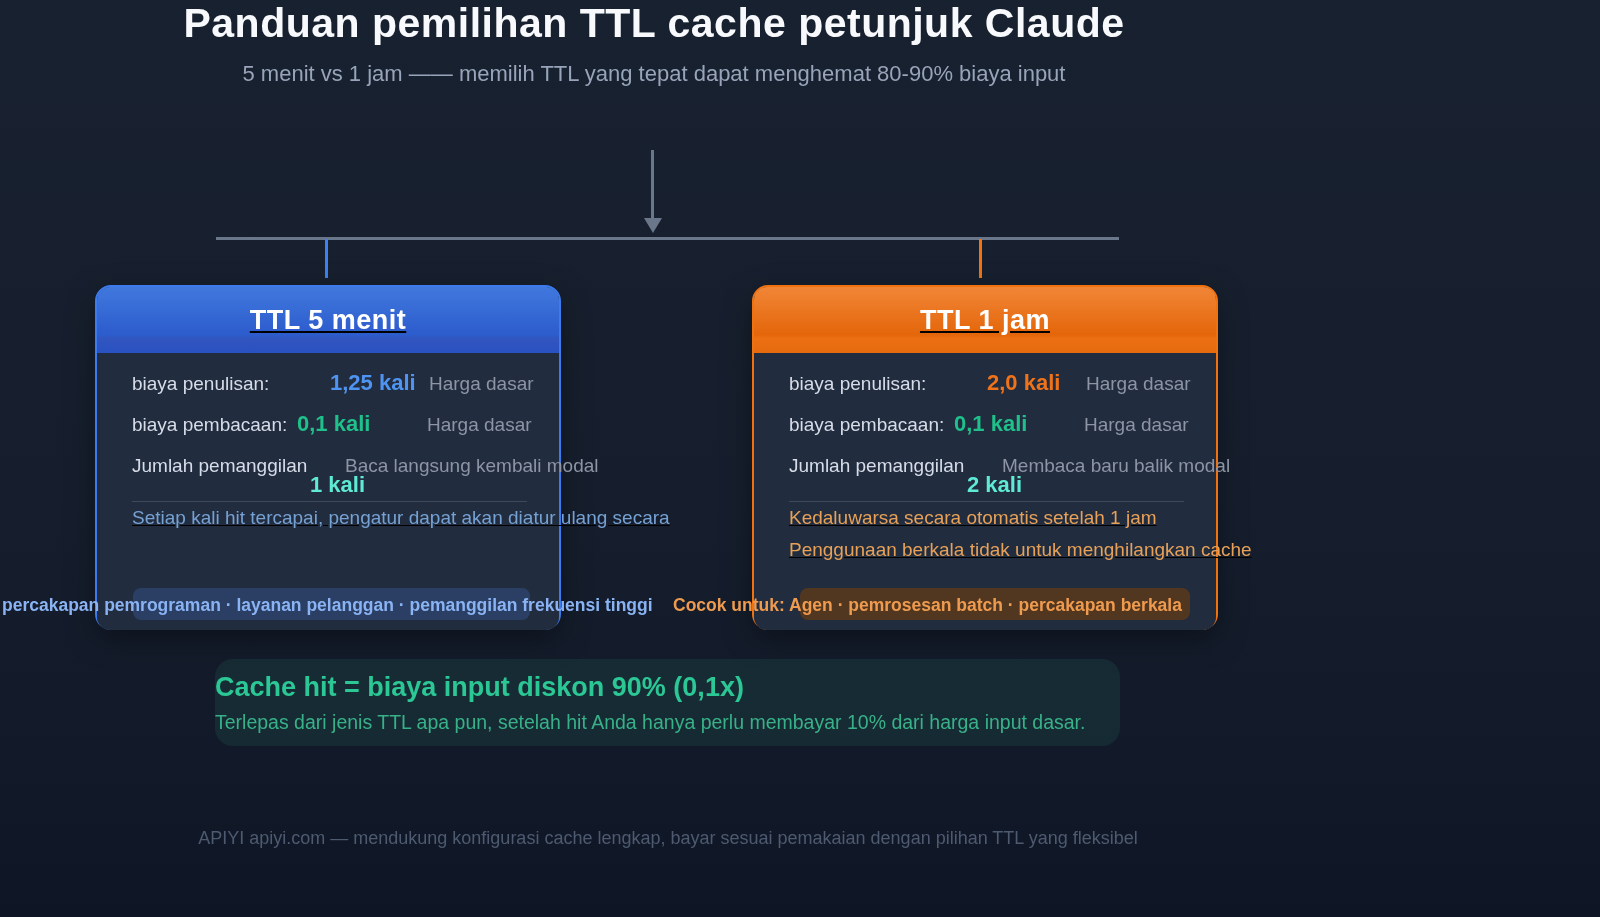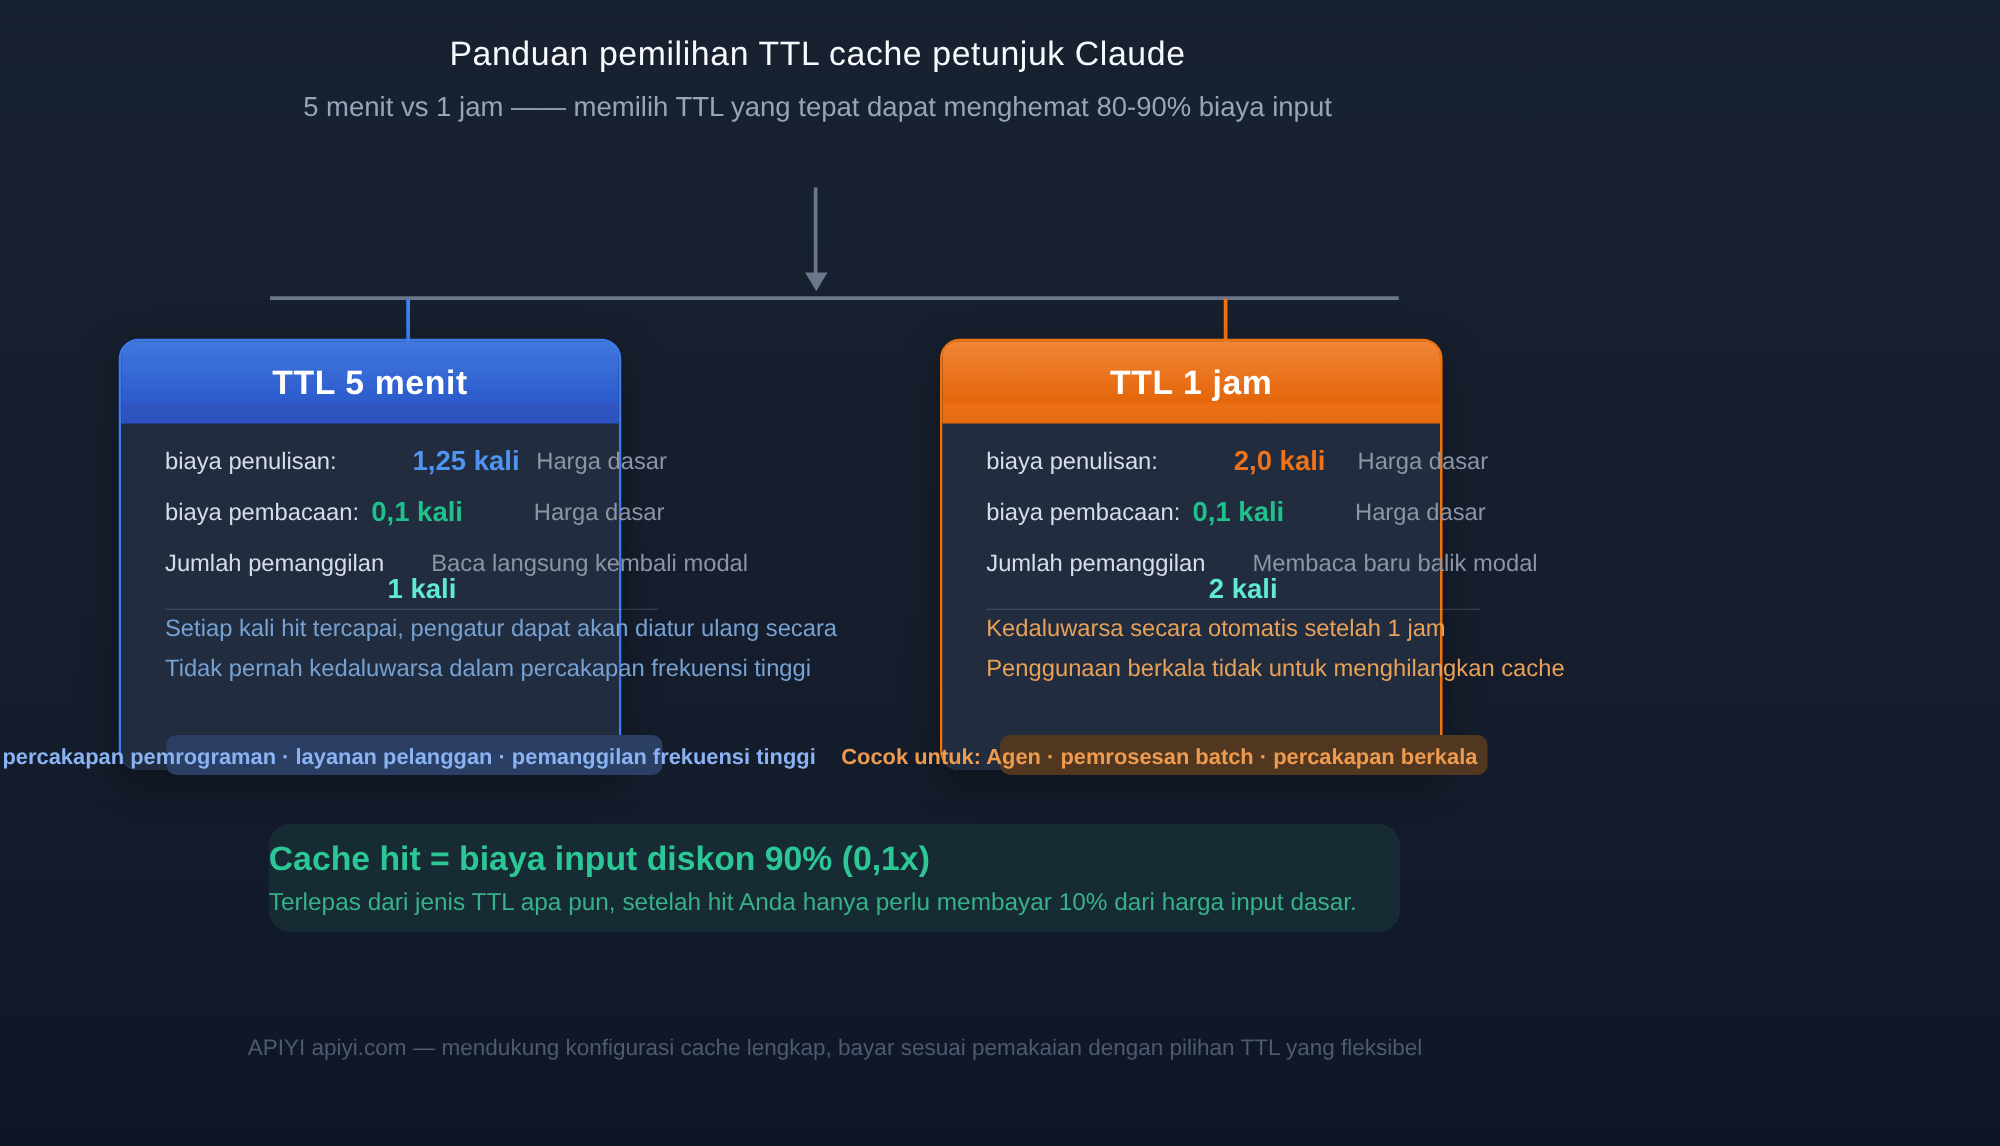--- a/index.html
+++ b/index.html
@@ -4,33 +4,33 @@
 <style>
   html,body{margin:0;padding:0;background:#10182a;}
   body{overflow:hidden;}
   .stage{
     position:relative;width:1600px;height:917px;overflow:hidden;
     background:linear-gradient(180deg,#18212f 0%,#161e2d 55%,#121a29 82%,#0e1524 100%);
     font-family:"Liberation Sans","DejaVu Sans",sans-serif;
   }
   
   .hdr{position:absolute;left:0;top:0;width:1308px;text-align:center;}
-  .title{margin:0;padding-top:28px;font-size:27px;font-weight:400;color:#f7f9fc;letter-spacing:.5px;}
+  .title{margin:0;font-size:41px;font-weight:700;color:#f7f9fc;letter-spacing:.5px;}
   .subtitle{margin:14px 0 0 0;font-size:22px;color:#97a4b9;font-weight:400;}
   
   .stem{position:absolute;left:651px;top:150px;width:3px;height:70px;background:#6a7689;}
   .arrow-down{position:absolute;left:644px;top:218px;width:0;height:0;
     border-left:9px solid transparent;border-right:9px solid transparent;border-top:15px solid #6a7689;}
   .hline{position:absolute;left:216px;top:237px;width:903px;height:3px;background:#6a7689;}
   .drop{position:absolute;top:239px;width:3px;height:39px;}
   .drop-left{left:325px;background:#3b82f6;}
   .drop-right{left:979px;background:#f2730f;}
   
-  .card{position:absolute;top:271px;width:402px;height:345px;border-radius:16px;box-sizing:border-box;
-    box-shadow:0 10px 30px rgba(0,0,0,.35);}
+  .card{position:absolute;top:285px;width:466px;height:345px;border-radius:16px;box-sizing:border-box;
+    box-shadow:0 10px 30px rgba(0,0,0,.35);text-decoration:underline;}
   .card-left{left:95px;border:2px solid #3b7bed;}
   .card-right{left:752px;border:2px solid #f0720f;}
   .card-header{height:66px;border-radius:13px 13px 0 0;display:flex;align-items:center;justify-content:center;}
   .card-left .card-header{background:linear-gradient(180deg,#4078dd 0%,#2d5ccd 72%,#3156c0 78%,#2a51c2 100%);}
   .card-right .card-header{background:linear-gradient(180deg,#f18637 0%,#e4660a 72%,#ec6f14 78%,#e56a0e 100%);}
   .card-title{font-size:27px;font-weight:700;color:#ffffff;letter-spacing:.5px;}
   .card-body{position:relative;height:277px;background:#212c3e;border-radius:0 0 13px 13px;padding-top:12px;box-sizing:border-box;}
   .row{position:relative;height:41px;white-space:nowrap;}
   .row span{position:absolute;top:8px;font-size:19px;}
   .row .lbl{left:35px;color:#d7dde8;}
@@ -93,21 +93,20 @@
         <span class="val">0,1 kali</span>
         <span class="sfx">Harga dasar</span>
       </div>
       <div class="row row3">
         <span class="lbl">Jumlah pemanggilan</span>
         <span class="val">1 kali</span>
         <span class="sfx">Baca langsung kembali modal</span>
       </div>
       <div class="sep"></div>
       <div class="note">Setiap kali hit tercapai, pengatur dapat akan diatur ulang secara</div>
-      <div class="note">Tidak pernah kedaluwarsa dalam percakapan frekuensi tinggi</div>
     </div>
   </section>
 
   <section class="card card-right">
     <div class="card-header">
       <span class="card-title">TTL 1 jam</span>
     </div>
     <div class="card-body">
       <div class="row row1">
         <span class="lbl">biaya penulisan:</span>

